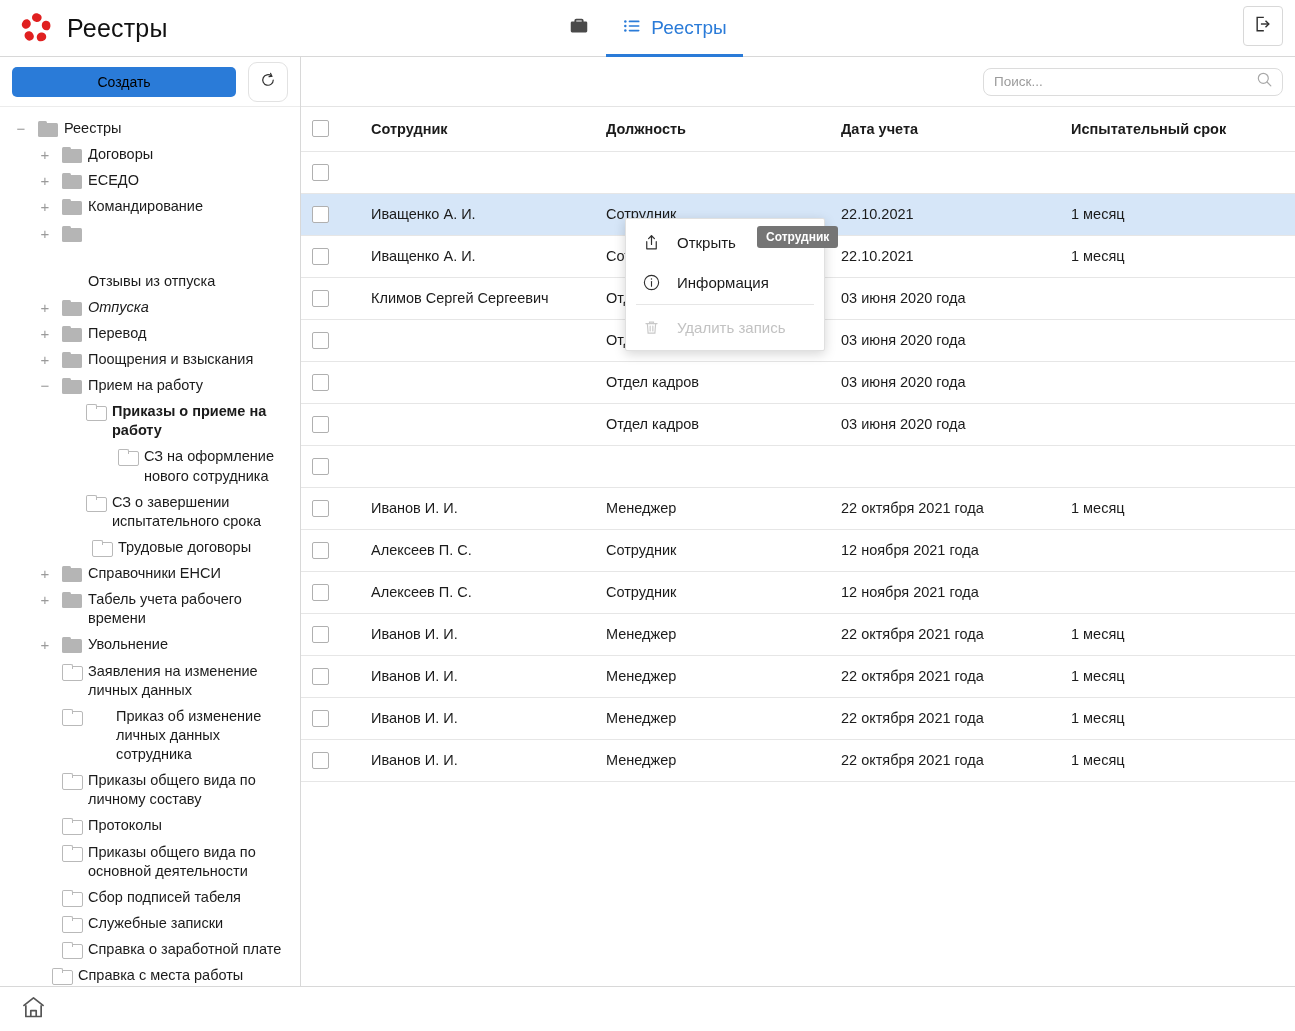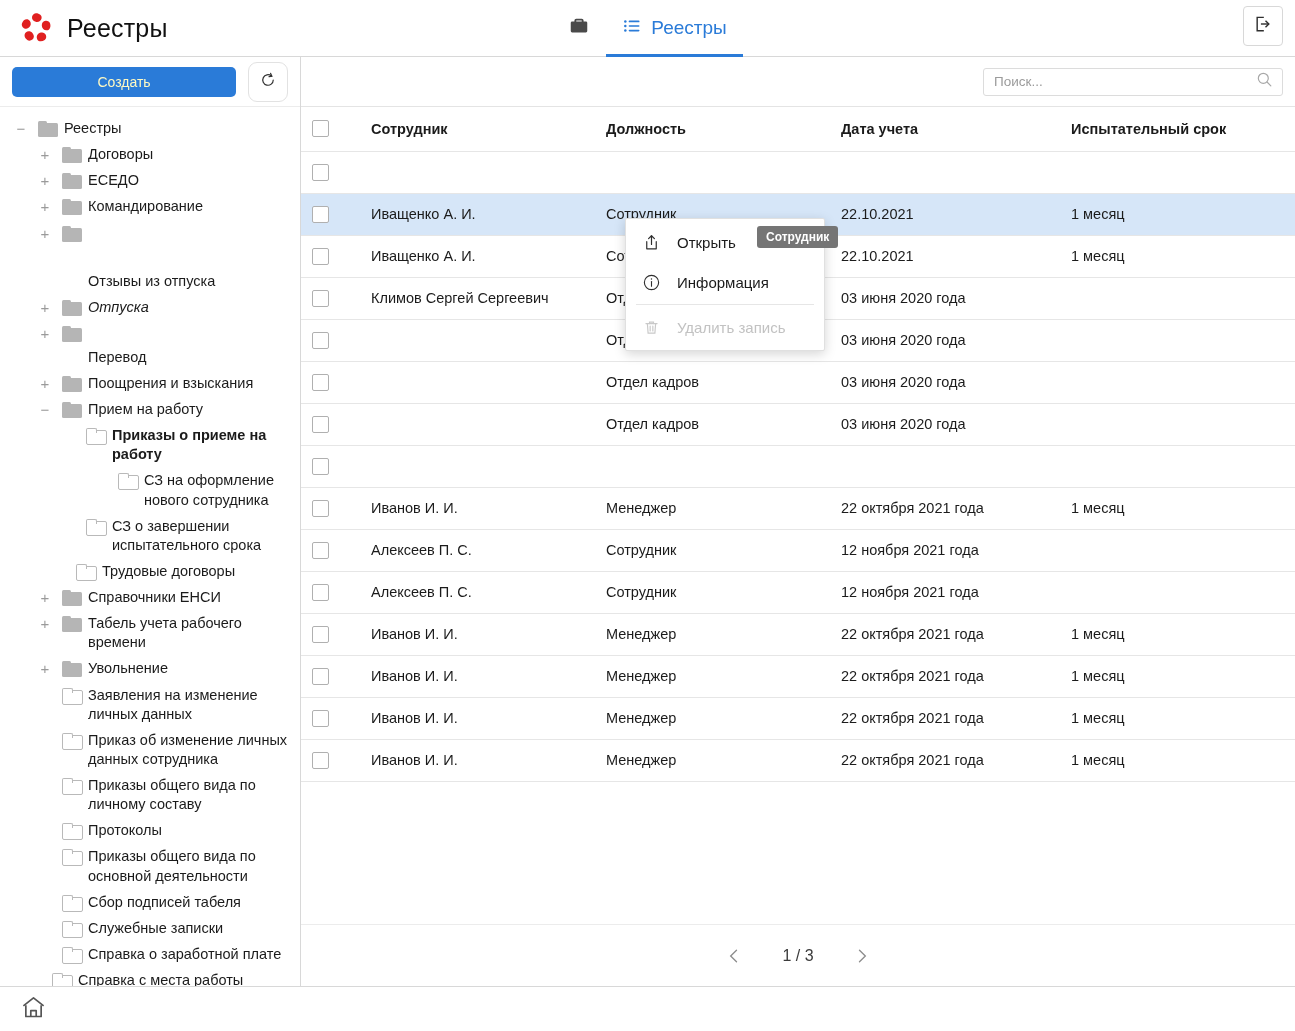--- a/index.html
+++ b/index.html
@@ -45,21 +45,21 @@
   .sidebar {
     width: 301px; flex: 0 0 301px;
     border-right: 1px solid #d8d8d8;
     display: flex; flex-direction: column; background: #fff; min-height: 0;
   }
   .sidebar-toolbar {
     height: 50px; flex: 0 0 50px; display: flex; align-items: center;
     padding: 0 12px; gap: 12px; border-bottom: 1px solid #ececec;
   }
   .create-btn {
-    flex: 1; height: 30px; background: #2a7bd8; color: #fef9c3;
+    flex: 1; height: 30px; background: #2a7bd8; color: #000000;
     border: none; border-radius: 5px; font-size: 14px;
     font-family: inherit; cursor: pointer;
   }
   .refresh-btn {
     width: 40px; height: 40px; border: 1px solid #e2e2e2; border-radius: 9px;
     background: #fff; display: flex; align-items: center; justify-content: center; cursor: pointer;
   }
   .tree { flex: 1; overflow: hidden; padding-top: 8px; }
   .tree-item {
     display: flex; align-items: flex-start; gap: 6px;
@@ -88,21 +88,21 @@
     border: 1.4px solid #b9b9b9; border-bottom: none; border-radius: 2px 2px 0 0; background:#fff;
   }
 
   
   .main { flex: 1; display: flex; flex-direction: column; min-width: 0; background: #fff; }
   .main-toolbar {
     height: 50px; flex: 0 0 50px; display: flex; align-items: center;
     justify-content: flex-end; padding: 0 12px; border-bottom: 1px solid #e4e4e4;
   }
   .search-box {
-    width: 300px; height: 28px; border: 1px solid #dcdcdc; border-radius: 3px;
+    width: 300px; height: 28px; border: 1px solid #dcdcdc; border-radius: 8px;
     display: flex; align-items: center; padding: 0 8px 0 10px; background: #fff;
   }
   .search-input {
     flex: 1; border: none; outline: none; font-size: 13.5px;
     font-family: inherit; color: #1b1b1b; background: transparent;
   }
   .search-input::placeholder { color: #9b9b9b; }
 
   table.grid { width: 100%; border-collapse: collapse; table-layout: fixed; }
   table.grid th, table.grid td {
@@ -245,21 +245,21 @@
             <span class="tree-label" style="white-space: normal; margin-top: 48px;">Отзывы из отпуска</span>
           </div>
           <div class="tree-item" style="padding-left: 34px;">
             <span class="tw">+</span>
             <span class="folder filled"></span>
             <span class="tree-label" style="white-space: normal; font-style: italic;">Отпуска</span>
           </div>
           <div class="tree-item" style="padding-left: 34px;">
             <span class="tw">+</span>
             <span class="folder filled"></span>
-            <span class="tree-label" style="white-space: normal; margin-top: 24px;">Перевод</span>
+            <span class="tree-label" style="white-space: normal;">Перевод</span>
           </div>
           <div class="tree-item" style="padding-left: 34px;">
             <span class="tw">+</span>
             <span class="folder filled"></span>
             <span class="tree-label" style="white-space: normal;">Поощрения и взыскания</span>
           </div>
           <div class="tree-item" style="padding-left: 34px;">
             <span class="tw">−</span>
             <span class="folder filled"></span>
             <span class="tree-label" style="white-space: normal;">Прием на работу</span>
@@ -272,21 +272,21 @@
           <div class="tree-item" style="padding-left: 90px;">
             <span class="tw"></span>
             <span class="folder outline"></span>
             <span class="tree-label" style="max-width: 225px; white-space: normal;">СЗ на оформление нового сотрудника</span>
           </div>
           <div class="tree-item" style="padding-left: 58px;">
             <span class="tw"></span>
             <span class="folder outline"></span>
             <span class="tree-label" style="max-width: 225px; white-space: normal;">СЗ о завершении испытательного срока</span>
           </div>
-          <div class="tree-item" style="padding-left: 48px;">
+          <div class="tree-item" style="padding-left: 64px;">
             <span class="tw"></span>
             <span class="folder outline"></span>
             <span class="tree-label" style="max-width: 225px; white-space: normal;">Трудовые договоры</span>
           </div>
           <div class="tree-item" style="padding-left: 34px;">
             <span class="tw">+</span>
             <span class="folder filled"></span>
             <span class="tree-label" style="white-space: normal;">Справочники ЕНСИ</span>
           </div>
           <div class="tree-item" style="padding-left: 34px;">
@@ -300,21 +300,21 @@
             <span class="tree-label" style="white-space: normal;">Увольнение</span>
           </div>
           <div class="tree-item" style="padding-left: 34px;">
             <span class="tw"></span>
             <span class="folder outline"></span>
             <span class="tree-label" style="max-width: 225px; white-space: normal;">Заявления на изменение личных данных</span>
           </div>
           <div class="tree-item" style="padding-left: 34px;">
             <span class="tw"></span>
             <span class="folder outline"></span>
-            <span class="tree-label" style="max-width: 225px; white-space: normal;">Приказ об изменение личных данных сотрудника</span>
+            <span class="tree-label" style="max-width: 225px; white-space: normal; margin-left: 28px;">Приказ об изменение личных данных сотрудника</span>
           </div>
           <div class="tree-item" style="padding-left: 34px;">
             <span class="tw"></span>
             <span class="folder outline"></span>
             <span class="tree-label" style="max-width: 225px; white-space: normal;">Приказы общего вида по личному составу</span>
           </div>
           <div class="tree-item" style="padding-left: 34px;">
             <span class="tw"></span>
             <span class="folder outline"></span>
             <span class="tree-label" style="max-width: 225px; white-space: normal;">Протоколы</span>
@@ -545,33 +545,20 @@
                 </td>
                 <td class="t-emp">Иванов И. И.</td>
                 <td>Менеджер</td>
                 <td>22 октября 2021 года</td>
                 <td>1 месяц</td>
               </tr>
             </tbody>
         </table>
       </div>
 
-      <div class="pager">
-        <span class="pager-arrow">
-          <svg width="20" height="20" viewBox="0 0 24 24" fill="none" stroke="#8c8c8c" stroke-width="1.6" stroke-linecap="round">
-              <path d="M15 5l-7 7 7 7"></path>
-            </svg>
-        </span>
-        <span class="pager-label">1 / 3</span>
-        <span class="pager-arrow">
-          <svg width="20" height="20" viewBox="0 0 24 24" fill="none" stroke="#8c8c8c" stroke-width="1.6" stroke-linecap="round">
-              <path d="M9 5l7 7-7 7"></path>
-            </svg>
-        </span>
-      </div>
     </div>
   </div>
 
   <div class="statusbar">
     <span>
       <svg width="27" height="27" viewBox="0 0 24 24" fill="none" stroke="#555" stroke-width="1.5" stroke-linejoin="round">
         <path d="M3 10.5L12 3.5l9 7"></path>
           <path d="M5.2 10v10h13.6V10"></path>
           <path d="M9.6 20v-5.2h4.8V20"></path>
       </svg>

